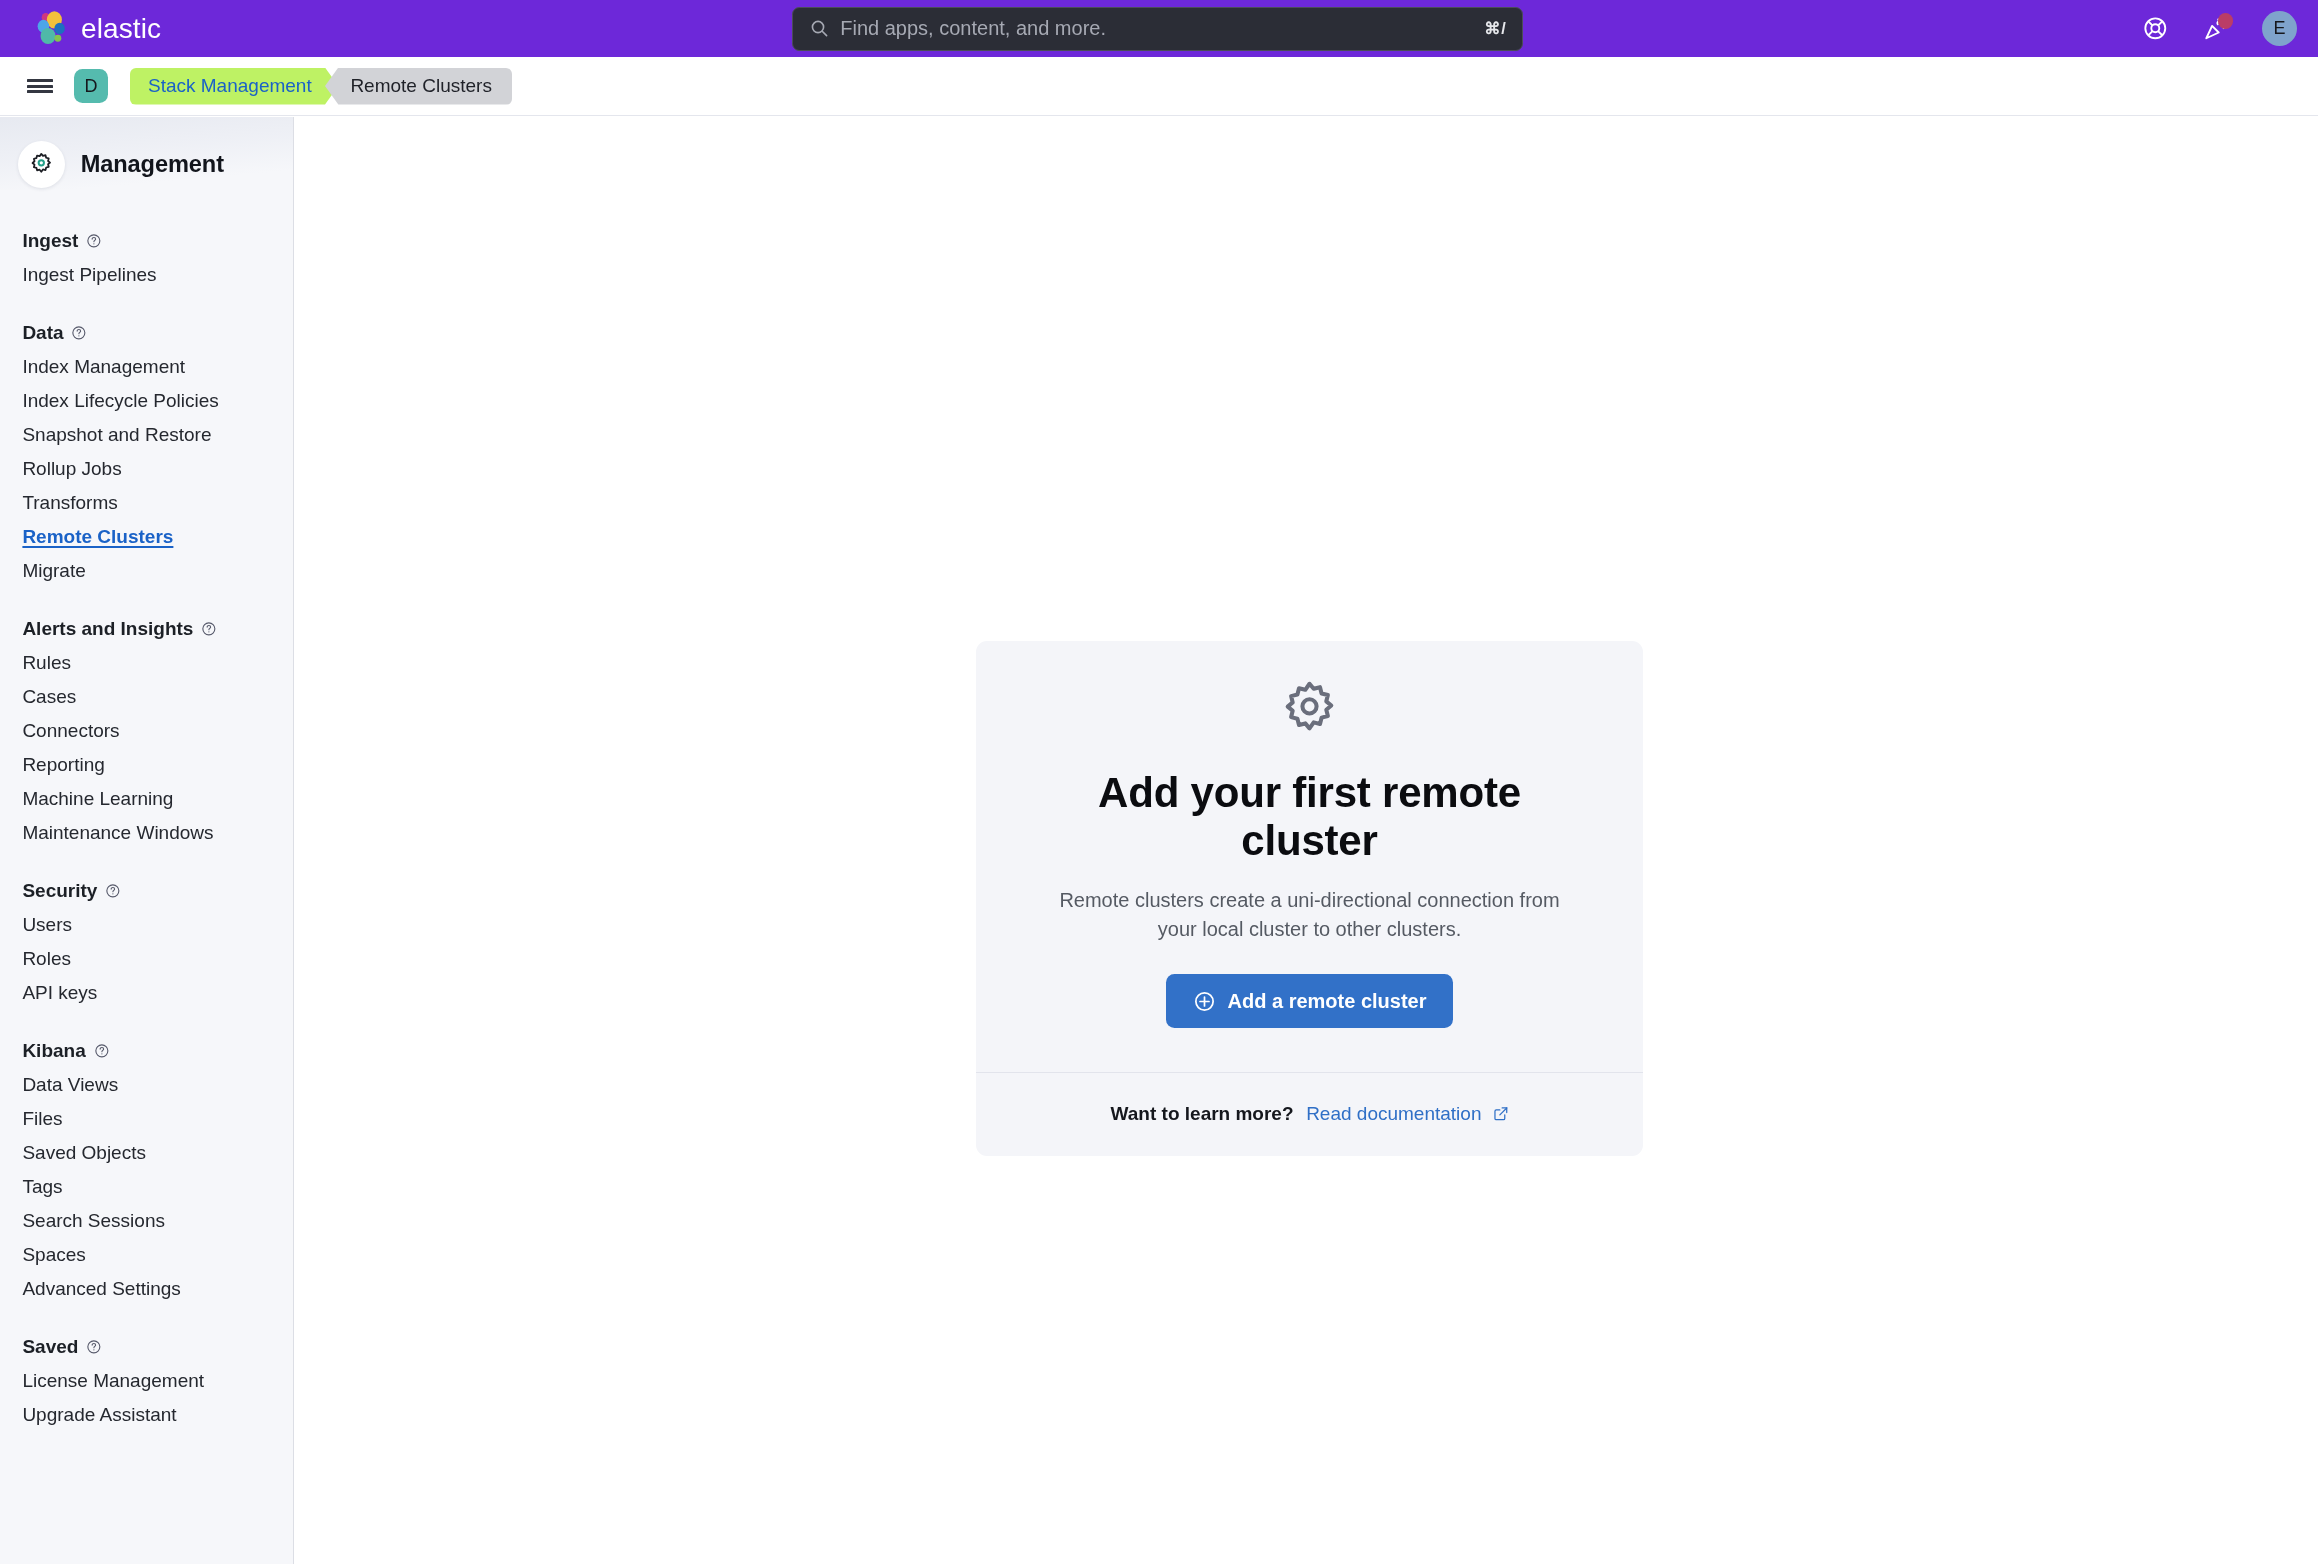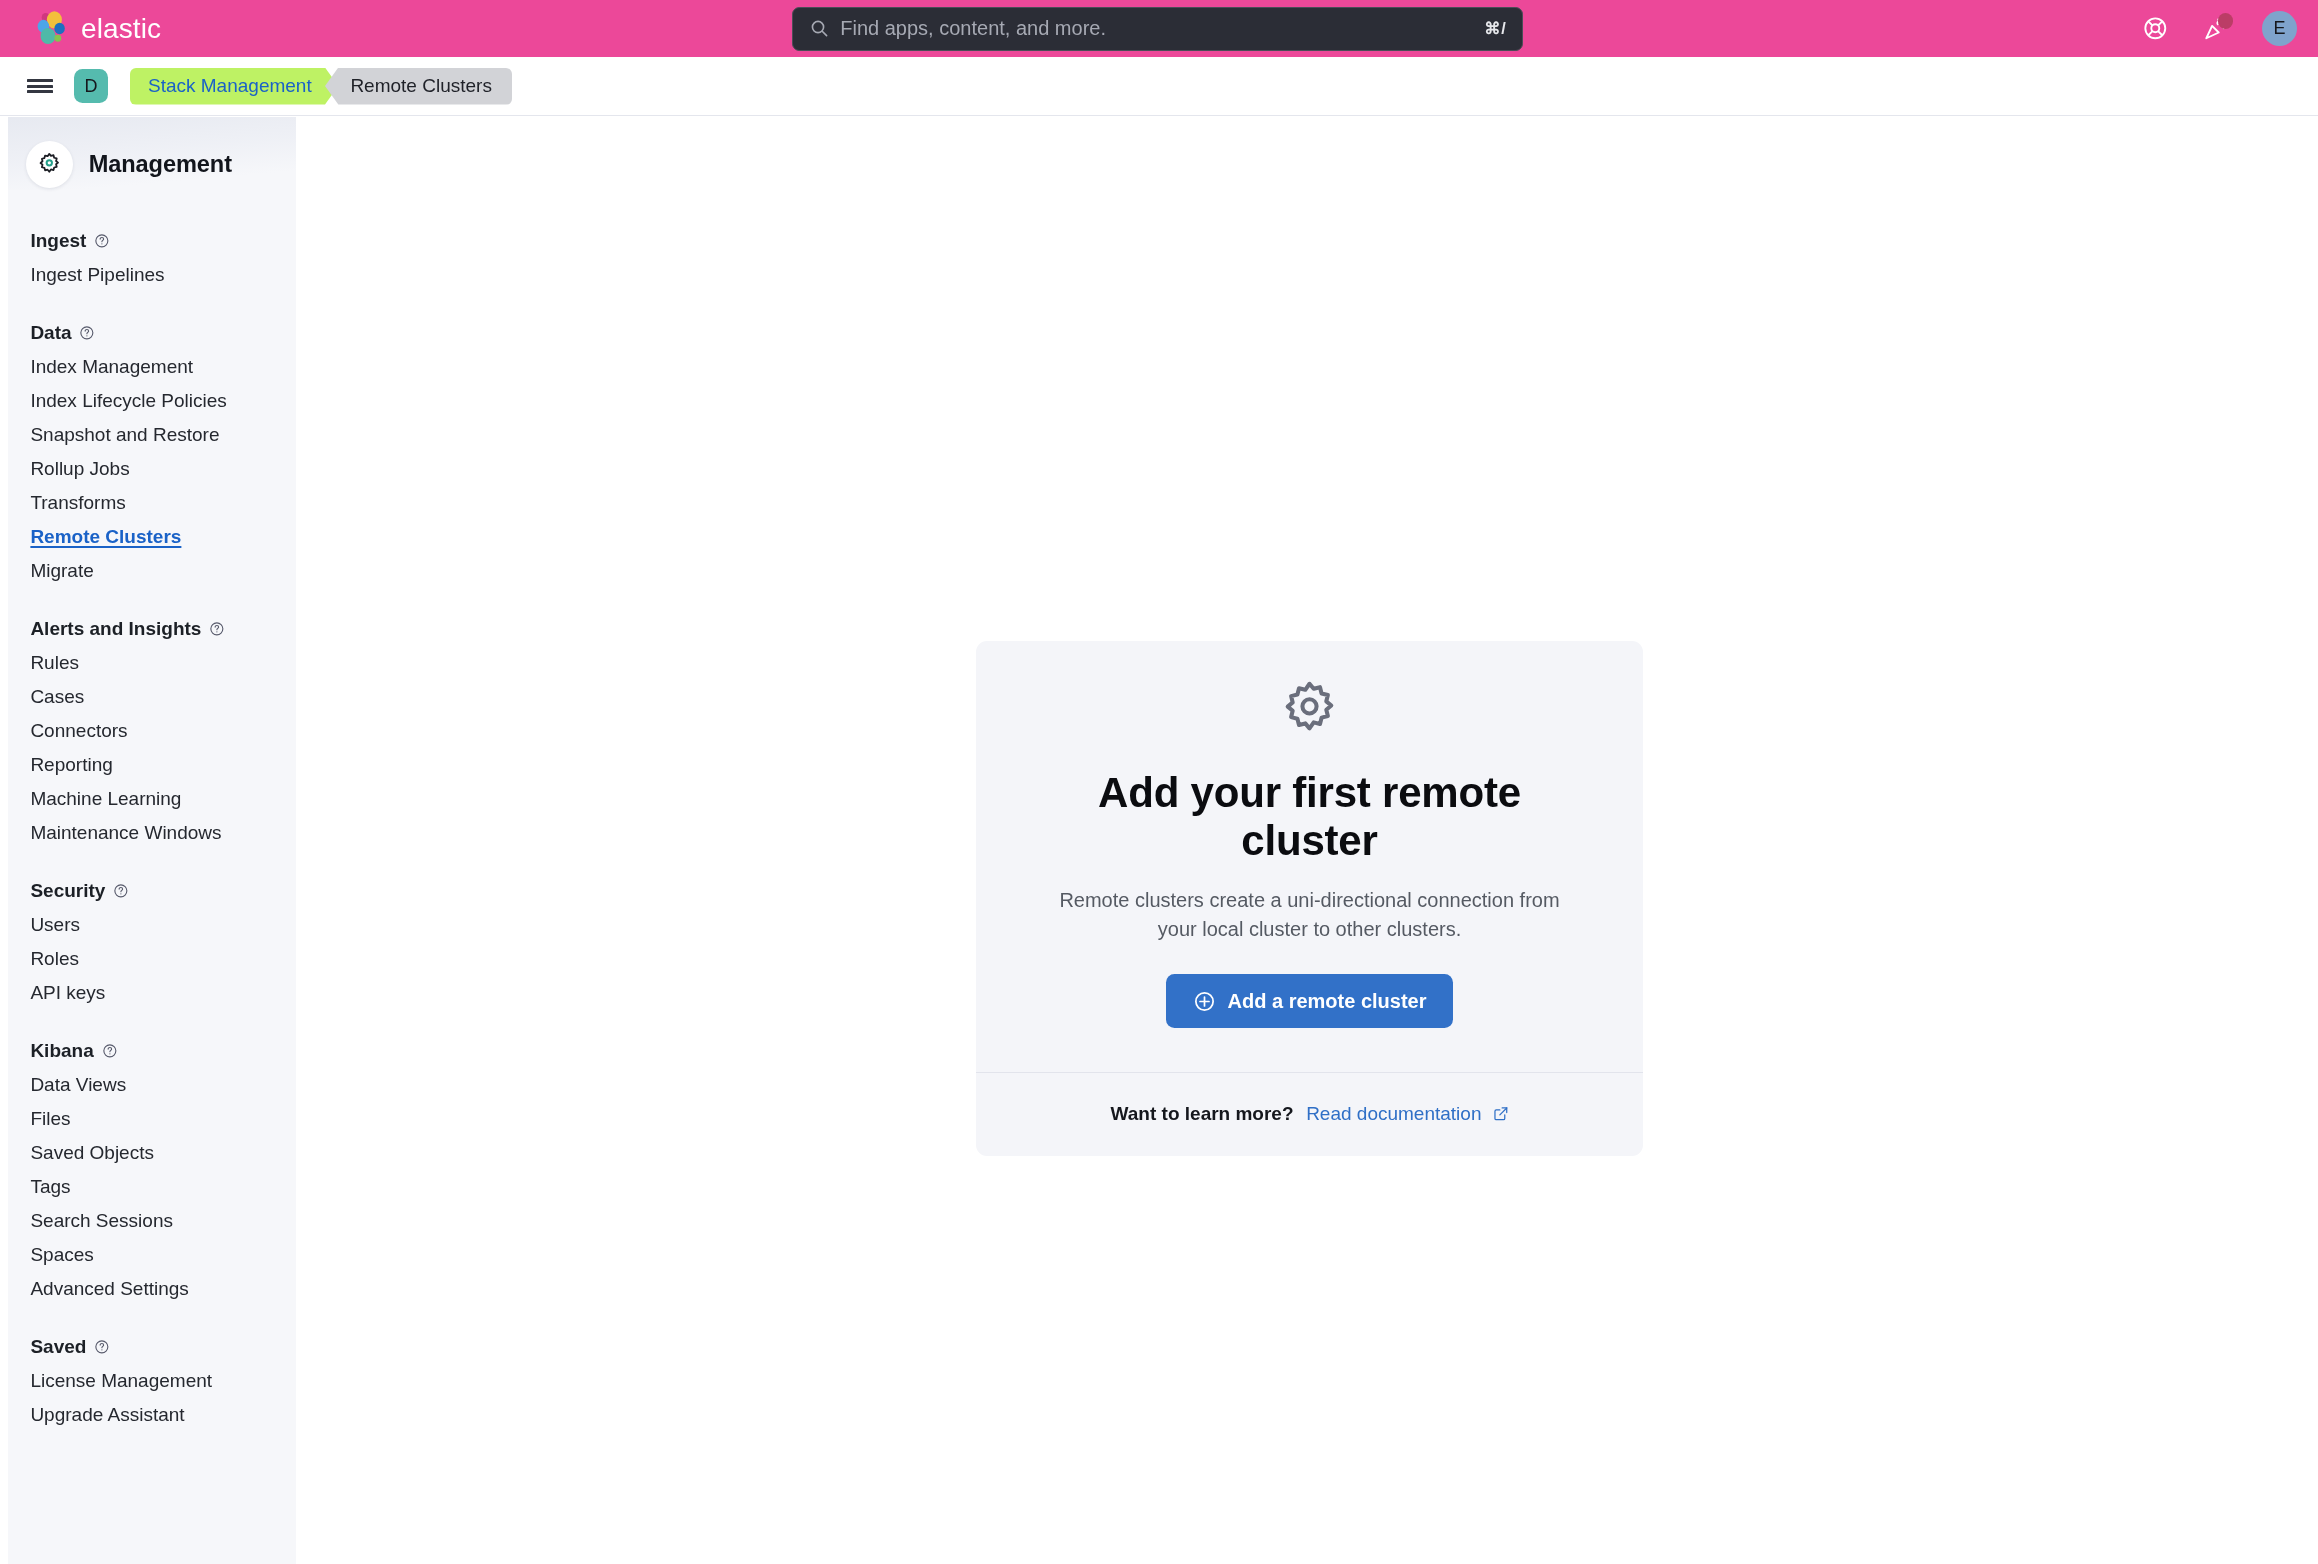--- a/index.html
+++ b/index.html
@@ -11,21 +11,21 @@
     font-family: "Liberation Sans", sans-serif;
     overflow: hidden;
   }
 
   
   .global-header {
     position: absolute;
     top: 0; left: 0;
     width: 2319px;
     height: 57px;
-    background: #ec4899;
+    background: #6d28d9;
     display: flex;
     align-items: center;
   }
 
   .brand {
     display: flex;
     align-items: center;
     gap: 11px;
     margin-left: 33px;
   }
@@ -165,21 +165,21 @@
     border-radius: 0 6px 6px 0;
     padding-left: 25.4px;
     padding-right: 20.6px;
     clip-path: polygon(13.3px 0, 100% 0, 100% 100%, 13.3px 100%, 0 50%);
     margin-left: -13.3px;
   }
 
   
   .sidebar {
     position: absolute;
-    top: 117px; left: 8px;
+    top: 117px; left: 0;
     width: 294px;
     height: 1448px;
     background: #F6F7FA;
     border-right: 1.2px solid #DCDEE5;
     overflow: hidden;
   }
   .sidebar-wash {
     position: absolute;
     top: 0; left: 0;
     width: 294px; height: 73px;

